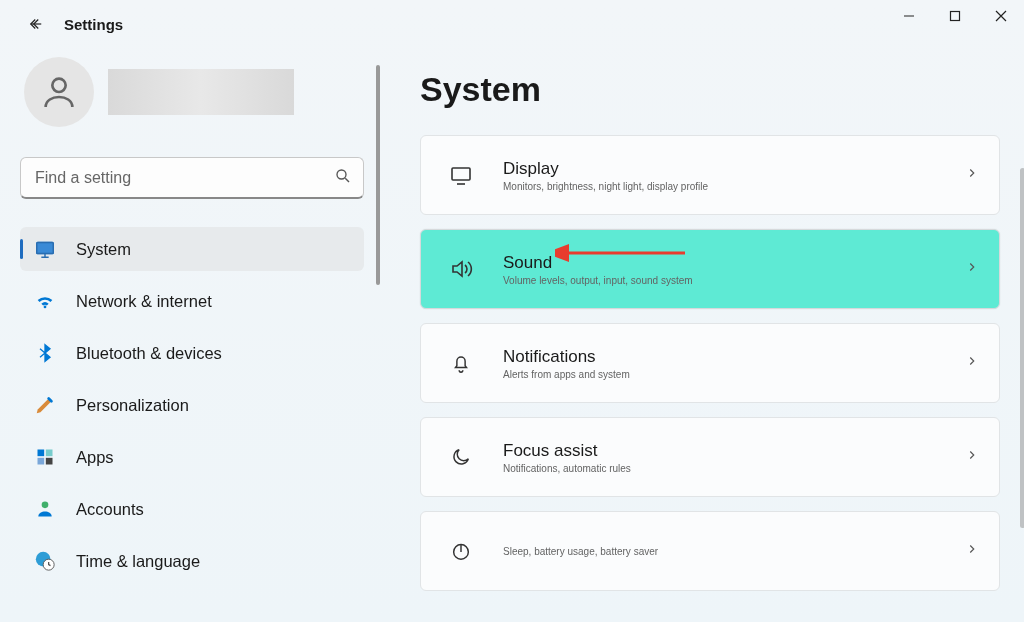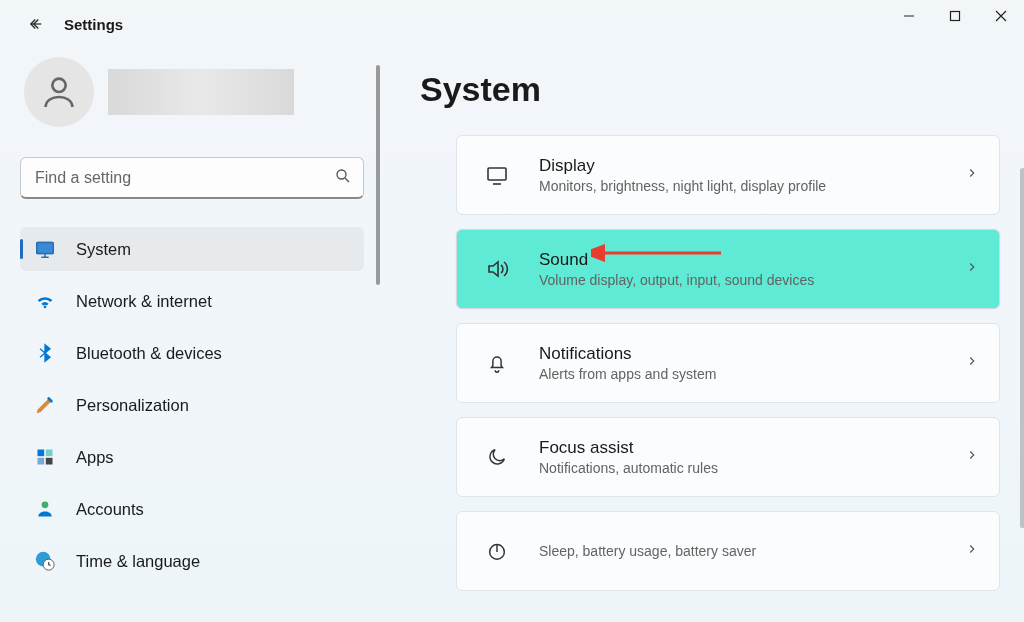--- a/index.html
+++ b/index.html
@@ -131,41 +131,40 @@
   .card {
     background:#fbfcfd;
     border:1px solid #e1e4e6;
     border-radius: 6px;
     height: 80px;
     display:flex;
     align-items:center;
     padding: 0 20px 0 26px;
     margin-bottom: 14px;
     position:relative;
-    margin-left:36px;
   }
   .card.highlight {
     background:#5eead4;
     border:1px solid #d6d9db;
     box-shadow: 0 0 0 1px rgba(0,0,0,0.02);
   }
   .card-icon {
     width: 28px; height:28px;
     display:flex; align-items:center; justify-content:center;
     margin-right: 28px;
     color:#333;
   }
   .card-texts { flex:1; }
   .card-title {
     font-size: 17px;
     font-weight: 500;
     margin-bottom: 2px;
   }
   .card-sub {
-    font-size: 14px;
+    font-size: 10px;
     color:#636363;
   }
   .chevron {
     color:#555;
   }
 
   
   .anno-arrow {
     position:absolute;
     pointer-events:none;
@@ -328,21 +327,21 @@
       </div>
       <div class="card highlight">
     <span class="card-icon">
           <svg width="24" height="24" viewBox="0 0 24 24" fill="none" stroke="#333" stroke-width="1.6">
             <path d="M4 9v6h4l5 4V5L8 9H4z" fill="none"></path>
             <path d="M16 8a5 5 0 010 8M19 5a9 9 0 010 14"></path>
           </svg>
         </span>
     <div class="card-texts">
       <div class="card-title">Sound</div>
-      <div class="card-sub">Volume display, output, input, sound devices</div>
+      <div class="card-sub">Volume levels, output, input, sound system</div>
     </div>
     <span class="chevron">
       <svg width="14" height="14" viewBox="0 0 24 24" fill="none" stroke="#555" stroke-width="2">
             <path d="M9 6l6 6-6 6"></path>
           </svg>
     </span>
         <div class="anno-arrow" style="left: 134px; top: 14px;"><svg width="140" height="18">
             <defs>
               <marker id="ah" markerWidth="10" markerHeight="10" refX="2" refY="3" orient="auto">
                 <path d="M0,0 L0,6 L8,3 z" fill="#e83c2e"></path>

